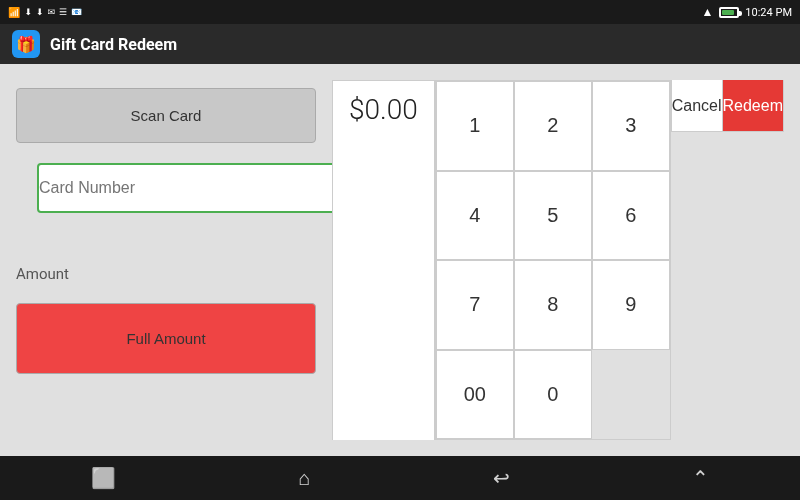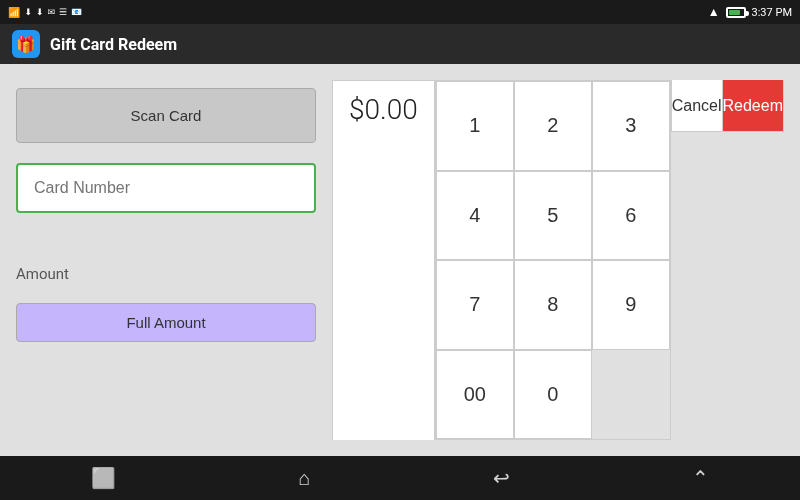--- a/index.html
+++ b/index.html
@@ -115,40 +115,41 @@
       border: 1px solid #aaa;
       border-radius: 4px;
       font-size: 15px;
       color: #333;
       cursor: pointer;
       text-align: center;
     }
 
     .card-number-input {
       width: 100%;
-      padding: 14px 16px;
+      padding: 14px 0;
       border: 2px solid #4caf50;
       border-radius: 4px;
       background: white;
       font-size: 16px;
       color: #999;
       outline: none;
+      margin-left: 21px;
     }
 
     .amount-label {
       color: #555;
       font-size: 15px;
       padding-top: 4px;
       margin-top: 28px;
     }
 
     .full-amount-btn {
       width: 100%;
-      padding: 10px;
-      background: #c4b5fd;
+      padding: 26px;
+      background: #ef4444;
       border: 1px solid #aaa;
       border-radius: 4px;
       font-size: 15px;
       color: #333;
       cursor: pointer;
       text-align: center;
     }
 
     
     .right-panel {
@@ -244,21 +245,21 @@
     <span style="color:white;font-size:9px;">⬇</span>
     <span style="color:white;font-size:9px;">✉</span>
     <span style="color:white;font-size:9px;">☰</span>
     <span style="color:white;font-size:9px;">📧</span>
   </div>
   <div class="status-bar-right">
     <span style="font-size:12px;color:white;">▲</span>
     <div class="battery-icon">
       <div class="battery-fill"></div>
     </div>
-    <span>3:37 PM</span>
+    <span>10:24 PM</span>
   </div>
 </div>
 
 <div class="title-bar">
   <div class="app-icon">
     <span>🎁</span>
   </div>
   <span class="title-text">Gift Card Redeem</span>
 </div>
 

